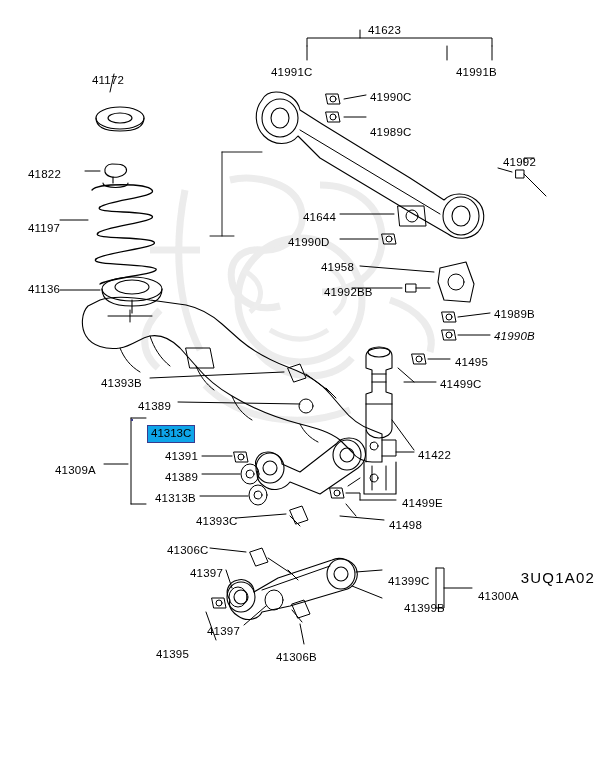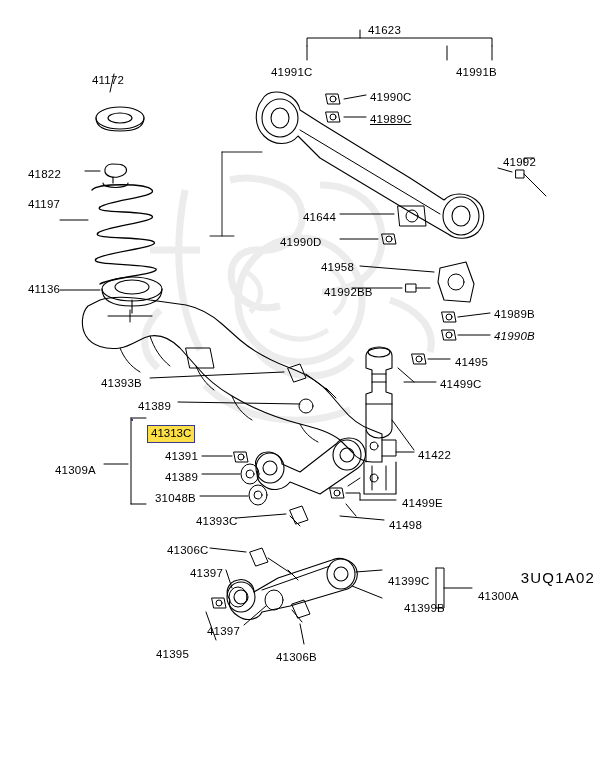--- a/index.html
+++ b/index.html
@@ -30,21 +30,21 @@
     color: #000;
     white-space: nowrap;
     letter-spacing: 0.2px;
     line-height: 13px;
   }
   .lbl-hl {
     position: absolute;
     font-size: 11.5px;
     color: #000;
     white-space: nowrap;
-    background: #fde047;
+    background: #0ea5e9;
     border: 1px solid #3a3a8c;
     padding: 1px 3px 2px 3px;
     line-height: 13px;
   }
   .corner-code {
     position: absolute;
     right: 14px;
     bottom: 14px;
     font-size: 15px;
     letter-spacing: 1.2px;
@@ -299,40 +299,40 @@
   </svg>
 
   <div class="hl-frame" style="left:131px; top:419px; width:0; height:0;"></div>
 
   <div id="labels">
       <div class="lbl" style="left: 368px; top: 24px;">41623</div>
       <div class="lbl" style="left: 92px; top: 74px;">41172</div>
       <div class="lbl" style="left: 271px; top: 66px;">41991C</div>
       <div class="lbl" style="left: 456px; top: 66px;">41991B</div>
       <div class="lbl" style="left: 370px; top: 91px;">41990C</div>
-      <div class="lbl" style="left: 370px; top: 113px; text-decoration: underline;">41989C</div>
+      <div class="lbl" style="left: 370px; top: 126px;">41989C</div>
       <div class="lbl" style="left: 503px; top: 156px;">41992</div>
       <div class="lbl" style="left: 28px; top: 168px;">41822</div>
-      <div class="lbl" style="left: 28px; top: 198px; text-align: right;">41197</div>
+      <div class="lbl" style="left: 28px; top: 222px; text-align: right;">41197</div>
       <div class="lbl" style="left: 303px; top: 211px;">41644</div>
-      <div class="lbl" style="left: 280px; top: 236px; text-align: center;">41990D</div>
+      <div class="lbl" style="left: 288px; top: 236px; text-align: center;">41990D</div>
       <div class="lbl" style="left: 321px; top: 261px;">41958</div>
       <div class="lbl" style="left: 308px; top: 286px; margin-left: 16px;">41992BB</div>
       <div class="lbl" style="left: 28px; top: 283px;">41136</div>
       <div class="lbl" style="left: 494px; top: 308px;">41989B</div>
       <div class="lbl" style="left: 494px; top: 330px; font-style: italic;">41990B</div>
       <div class="lbl" style="left: 455px; top: 356px;">41495</div>
       <div class="lbl" style="left: 440px; top: 378px;">41499C</div>
       <div class="lbl" style="left: 101px; top: 377px;">41393B</div>
       <div class="lbl" style="left: 138px; top: 400px;">41389</div>
       <div class="lbl" style="left: 418px; top: 449px;">41422</div>
       <div class="lbl" style="left: 55px; top: 464px;">41309A</div>
       <div class="lbl" style="left: 165px; top: 450px;">41391</div>
       <div class="lbl" style="left: 165px; top: 471px;">41389</div>
-      <div class="lbl" style="left: 155px; top: 492px;">31048B</div>
+      <div class="lbl" style="left: 155px; top: 492px;">41313B</div>
       <div class="lbl" style="left: 402px; top: 497px;">41499E</div>
       <div class="lbl" style="left: 196px; top: 515px;">41393C</div>
       <div class="lbl" style="left: 389px; top: 519px;">41498</div>
       <div class="lbl" style="left: 167px; top: 544px;">41306C</div>
       <div class="lbl" style="left: 190px; top: 567px;">41397</div>
       <div class="lbl" style="left: 388px; top: 575px;">41399C</div>
       <div class="lbl" style="left: 478px; top: 590px;">41300A</div>
       <div class="lbl" style="left: 404px; top: 602px;">41399B</div>
       <div class="lbl" style="left: 207px; top: 625px;">41397</div>
       <div class="lbl" style="left: 156px; top: 648px;">41395</div>

